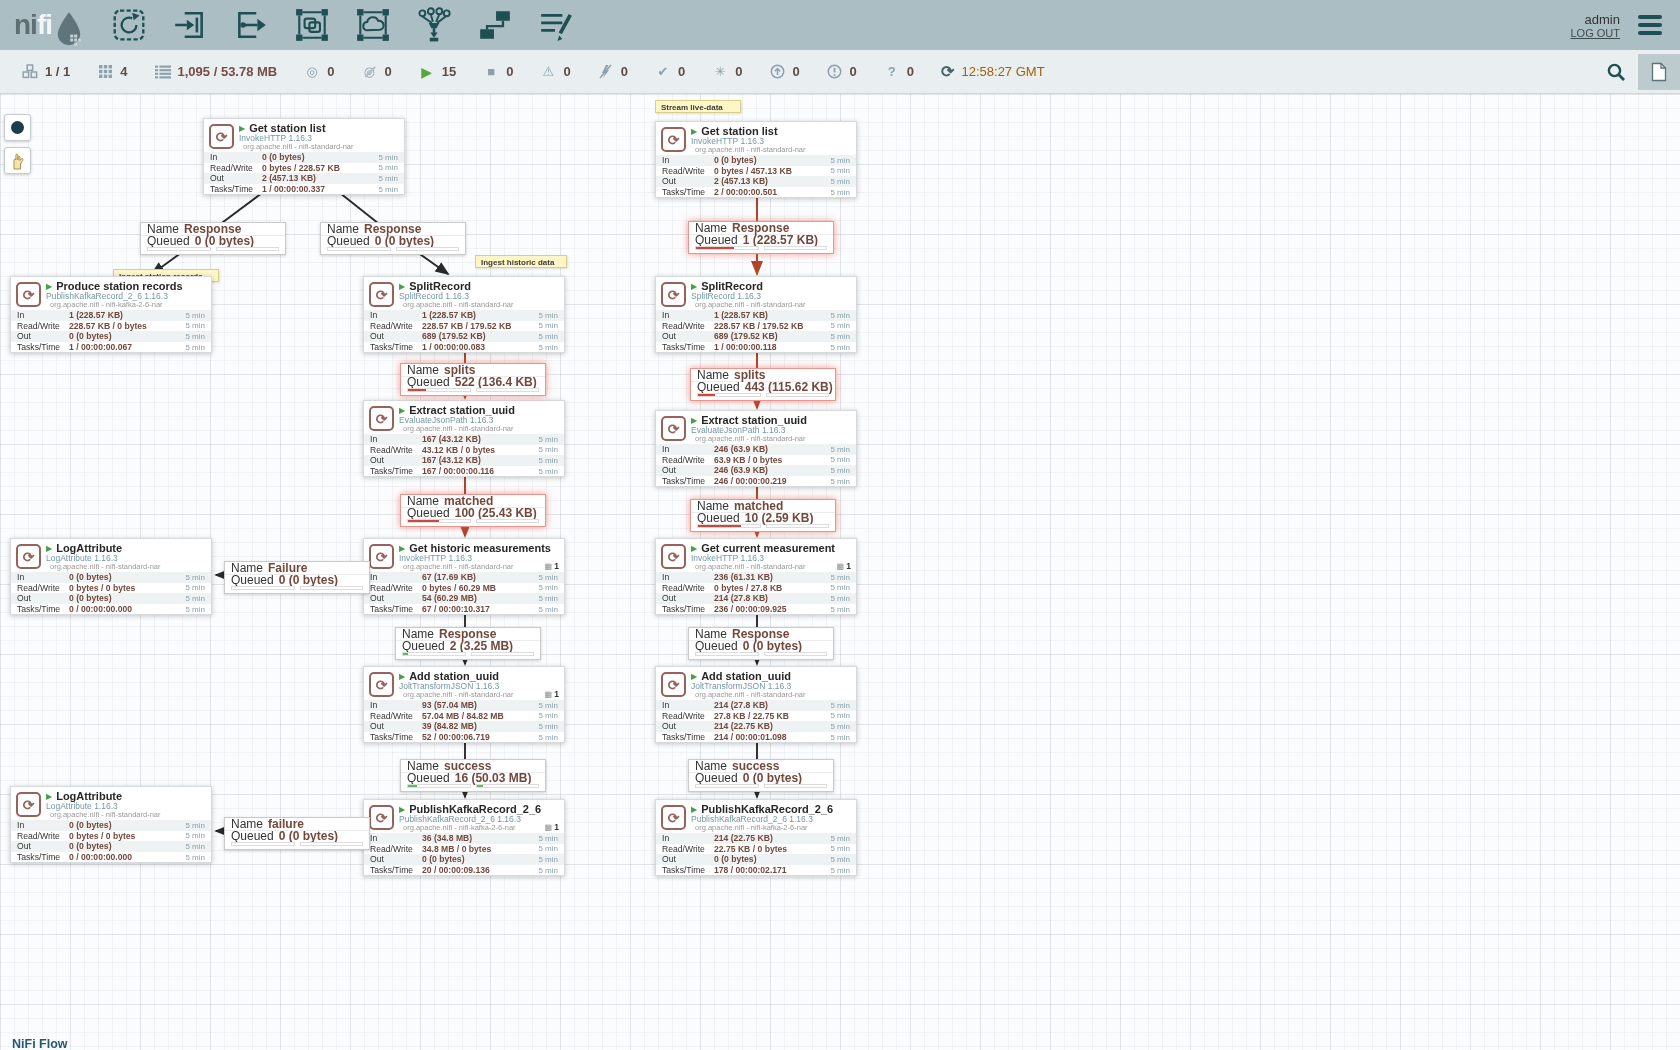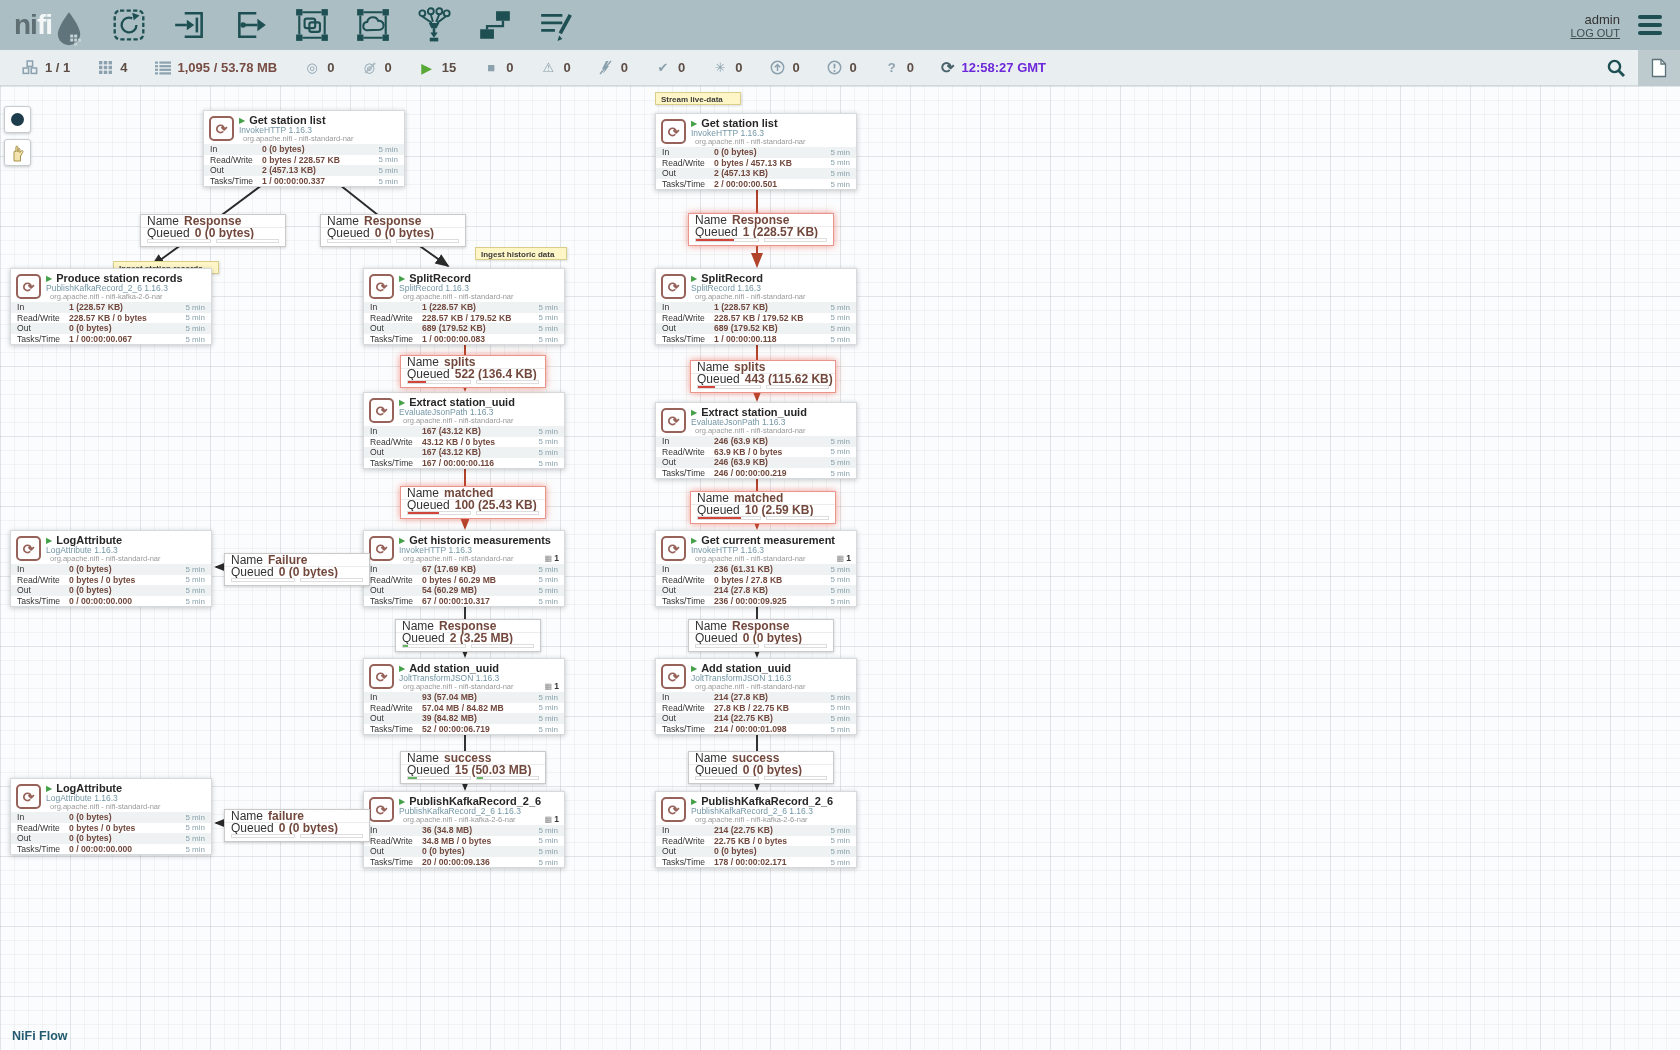--- a/index.html
+++ b/index.html
@@ -10,29 +10,29 @@
   .logo-text{font-size:28px;font-weight:bold;letter-spacing:-1px;line-height:44px}
   .logo-text .ni{color:#5e6e72}.logo-text .fi{color:#f3f6f6}
   .tool-icons{display:flex;gap:23px;align-items:center}
   .tool-icon{width:38px;height:38px;display:flex;align-items:center;justify-content:center;cursor:grab}
   .user-block{margin-left:auto;text-align:right;margin-right:14px}
   .username{font-size:13px;color:#333;line-height:15px}
   .logout{font-size:11px;color:#3f4d50;text-decoration:underline;cursor:pointer}
   .hamburger{display:flex;flex-direction:column;gap:4px;cursor:pointer;padding:4px}
   .hamburger span{width:24px;height:4px;background:#1d4f53;border-radius:2px}
   
-  .statusbar{height:36px;background:#e9eef0;border-bottom:1px solid #cfd9dc;display:flex;align-items:center;gap:27px;padding-left:22px;font-size:13px}
+  .statusbar{height:44px;background:#e9eef0;border-bottom:1px solid #cfd9dc;display:flex;align-items:center;gap:27px;padding-left:22px;font-size:13px}
   .sb-item{display:flex;align-items:center;gap:7px;white-space:nowrap}
   .sb-val{color:#5d4c44;font-weight:bold}
   .sb-queued .sb-val{color:#774c43}
   .sb-ico{color:#8ba1ae;font-size:13px;display:inline-flex;align-items:center;justify-content:center;width:16px;height:16px;position:relative}
   .sb-ico.green{color:#56a837;font-size:14px}
   .sb-ico.slash::after{content:"";position:absolute;left:1px;top:7px;width:14px;height:1.6px;background:#aebcc4;transform:rotate(-45deg)}
   .sb-refresh{color:#48626b;font-weight:bold;font-size:16px}
-  .sb-time{color:#6d28d9;font-weight:bold}
+  .sb-time{color:#a16207;font-weight:normal}
   .sb-right{margin-left:auto;display:flex;align-items:center;height:36px}
   .search-btn{width:44px;height:36px;display:flex;align-items:center;justify-content:center;cursor:pointer}
   .doc-btn{width:42px;height:36px;background:#bdcace;display:flex;align-items:center;justify-content:center;cursor:pointer}
   
   .canvas{position:relative;width:1680px;height:964px;background-color:#fbfcfd;
     background-image:
       linear-gradient(to right, rgba(70,85,95,0.09) 1px, transparent 1px),
       linear-gradient(to bottom, rgba(70,85,95,0.09) 1px, transparent 1px),
       linear-gradient(to right, rgba(70,85,95,0.055) 1px, transparent 1px),
       linear-gradient(to bottom, rgba(70,85,95,0.055) 1px, transparent 1px);
@@ -1062,21 +1062,21 @@
         </span>
       </div>
   </div>
   <div class="conn" style="left:400px;top:665px">
     <div class="conn-row">
         <span class="c-lbl">Name</span>
         <span class="c-val">success</span>
       </div>
     <div class="conn-row">
         <span class="c-lbl">Queued</span>
-        <span class="c-val">15 (50.03 MB)</span>
+        <span class="c-val">16 (50.03 MB)</span>
       </div>
     <div class="conn-bars">
         <span class="bar">
           <i class="green" style="width: 14%;"></i>
         </span>
         <span class="bar">
           <i class="green" style="width: 10%;"></i>
         </span>
       </div>
   </div>

